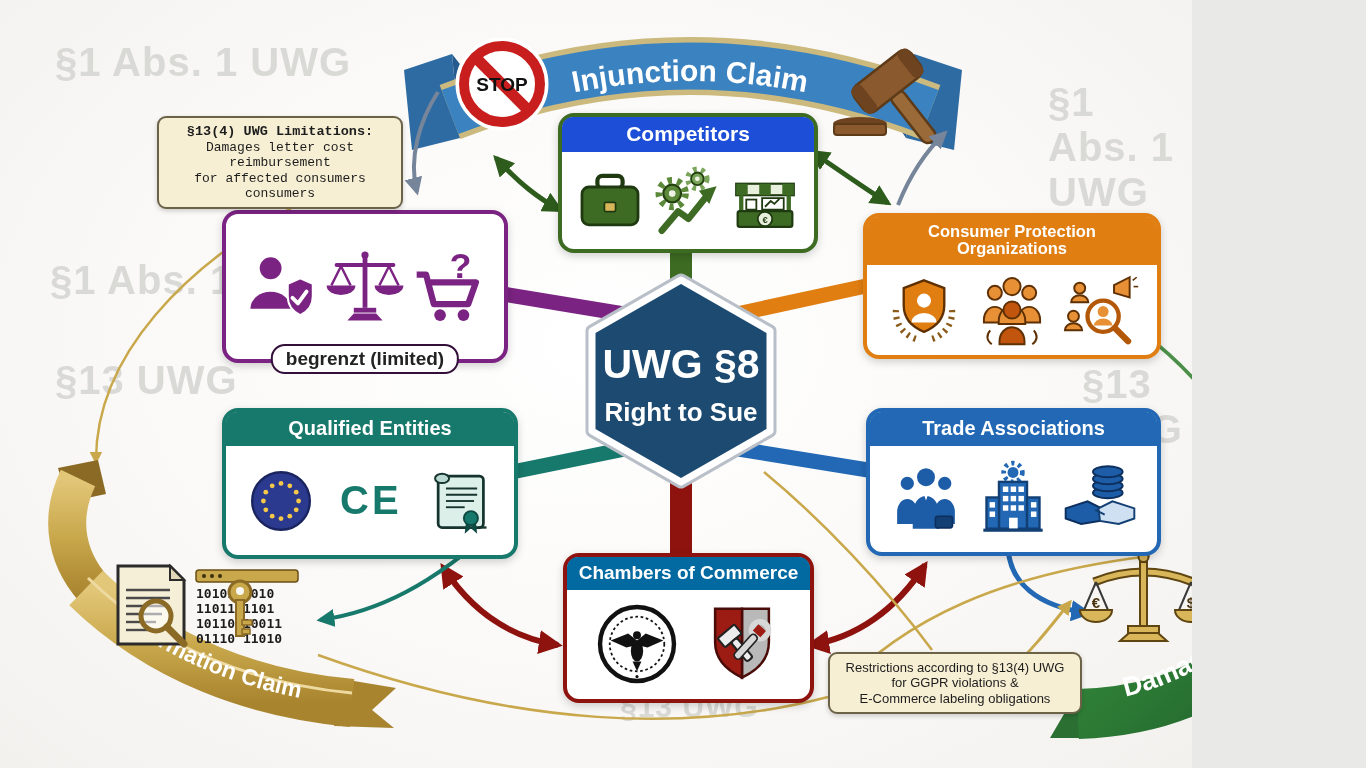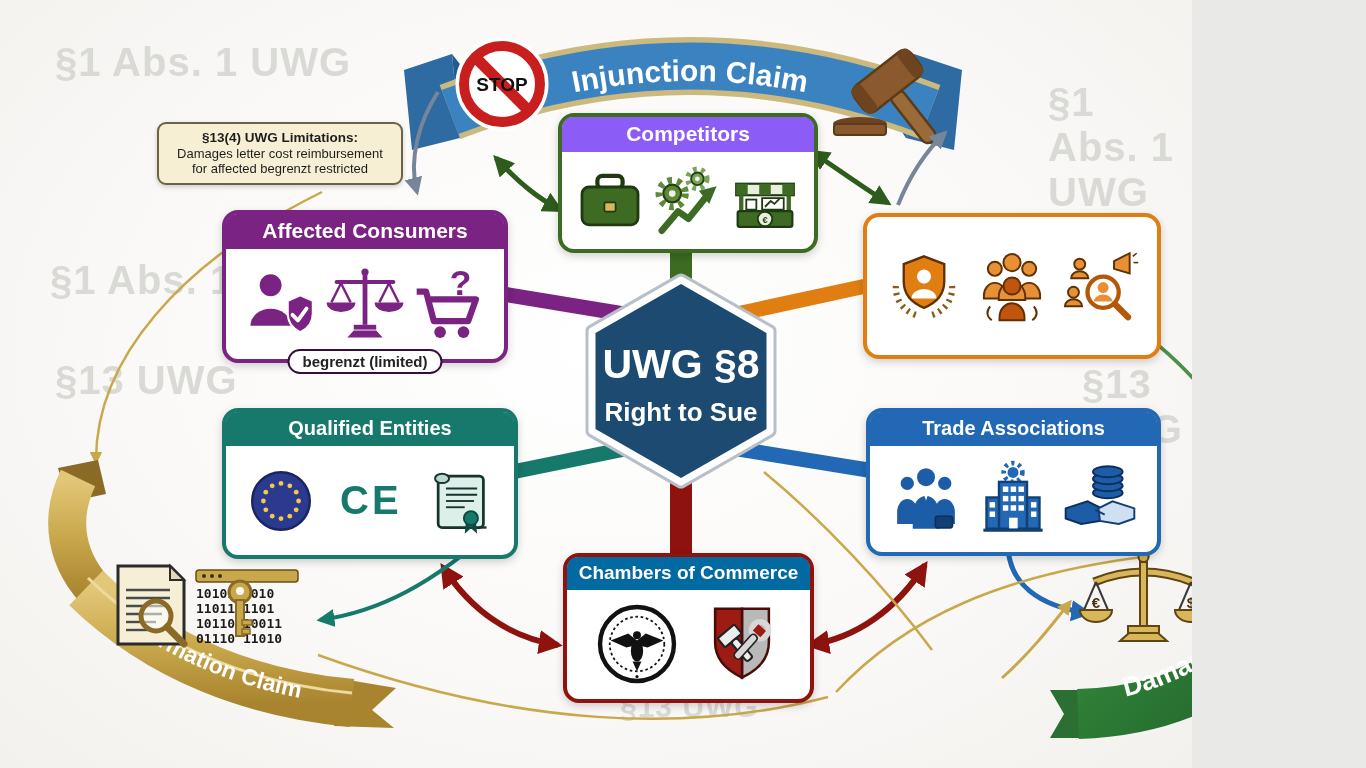--- a/index.html
+++ b/index.html
@@ -22,36 +22,36 @@
   .icon-row{flex:1;display:flex;align-items:center;justify-content:space-evenly;padding:4px 8px;}
   .note{
     position:absolute;background:#f6efd4;border:2px solid #6b6247;border-radius:9px;z-index:4;
     text-align:center;color:#1d1d1d;font-size:13px;line-height:1.18;padding:6px 8px;
     box-shadow:0 2px 5px rgba(0,0,0,.18);
   }
   .note .nb{font-weight:bold;font-size:13.5px;}
   .pill{
     position:absolute;left:50%;bottom:-15px;transform:translateX(-50%);
     background:#fff;border:2.5px solid #33103a;border-radius:14px;white-space:nowrap;
-    font-size:15px;font-weight:bold;color:#222;padding:2px 13px;z-index:5;
+    font-size:19px;font-weight:bold;color:#222;padding:2px 13px;z-index:5;
   }
   
   .b-competitors{left:558px;top:113px;width:252px;height:132px;border:4px solid #3d6b22;}
-  .b-competitors .box-head{background:#8b5cf6;font-size:21px;}
+  .b-competitors .box-head{background:#1d4ed8;font-size:21px;}
   .b-affected{left:222px;top:210px;width:278px;height:145px;border:4px solid #7b2382;}
   .b-affected .box-head{background:#7b2382;font-size:21px;}
   .b-orgs{left:863px;top:213px;width:290px;height:138px;border:4px solid #e07e12;}
   .b-orgs .box-head{background:#e07e12;font-size:16.5px;}
   .b-qualified{left:222px;top:408px;width:288px;height:143px;border:4px solid #17796b;}
   .b-qualified .box-head{background:#17796b;font-size:20px;}
   .b-trade{left:866px;top:408px;width:287px;height:140px;border:4px solid #2268b4;}
   .b-trade .box-head{background:#2268b4;font-size:20px;}
   .b-chambers{left:563px;top:553px;width:243px;height:142px;border:4px solid #8e130e;}
   .b-chambers .box-head{background:#0369a1;font-size:19px;}
-  .n-limit{left:157px;top:122px;width:226px;}
+  .n-limit{left:157px;top:116px;width:226px;font-family:Liberation Mono, monospace;}
   .n-restr{left:828px;top:652px;width:234px;}
 </style>
 </head>
 <body>
 
 <div class="stage">
 
   <div class="wm" style="left:55px;top:40px;">§1 Abs. 1 UWG</div>
   <div class="wm" style="left:1048px;top:80px;">§1 Abs. 1 UWG</div>
   <div class="wm" style="left:50px;top:258px;">§1 Abs. 1</div>
@@ -278,21 +278,20 @@
         <polyline points="50,58 58,50 63,54 70,47" fill="none" stroke="#1f3a10" stroke-width="2.5"></polyline>
         <rect x="24" y="48" width="14" height="14" fill="#fff" stroke="#1f3a10" stroke-width="2.5"></rect>
         <rect x="12" y="64" width="76" height="22" rx="3" fill="#3e6b24" stroke="#1f3a10" stroke-width="3"></rect>
         <circle cx="50" cy="75" r="10" fill="#e8efdc" stroke="#1f3a10" stroke-width="2.5"></circle>
         <text x="50" y="80" text-anchor="middle" font-family="Liberation Sans, sans-serif" font-size="13" font-weight="bold" fill="#1f3a10">€</text>
       </svg>
     </div>
   </div>
 
   <div class="box b-affected">
-    <div class="box-head">Affected Consumers</div>
     <div class="icon-row">
       <svg width="78" height="80" viewBox="0 0 100 100">
         <circle cx="38" cy="26" r="14" fill="#7b2382"></circle>
         <path d="M12,78 a26,22 0 0 1 52,0 z" fill="#7b2382"></path>
         <path d="M74,44 l16,-7 16,7 v16 c0,12 -7,20 -16,24 c-9,-4 -16,-12 -16,-24 z" transform="translate(-14,2)" fill="#7b2382" stroke="#ffffff" stroke-width="2.5"></path>
         <polyline points="66,64 73,71 84,56" fill="none" stroke="#ffffff" stroke-width="5" stroke-linecap="round" stroke-linejoin="round"></polyline>
       </svg>
       <svg width="80" height="82" viewBox="0 0 100 100">
         <circle cx="50" cy="10" r="4.5" fill="#7b2382"></circle>
         <rect x="47" y="12" width="6" height="64" fill="#7b2382"></rect>
@@ -310,20 +309,21 @@
         <polyline points="6,34 18,34 28,72 72,72 82,44 24,44" fill="none" stroke="#7b2382" stroke-width="8" stroke-linejoin="round"></polyline>
         <circle cx="36" cy="86" r="7.5" fill="#7b2382"></circle>
           <circle cx="66" cy="86" r="7.5" fill="#7b2382"></circle>
         <text x="62" y="38" text-anchor="middle" font-family="Liberation Sans, sans-serif" font-size="46" font-weight="bold" fill="#7b2382">?</text>
       </svg>
     </div>
     <div class="pill">begrenzt (limited)</div>
   </div>
 
   <div class="box b-orgs">
+    <div class="box-head">Consumer Protection Organizations</div>
     <div class="icon-row">
       <svg width="78" height="78" viewBox="0 0 100 100">
         <path d="M14,50 a36,36 0 0 0 30,38" fill="none" stroke="#8a5a1a" stroke-width="8" stroke-dasharray="3 6"></path>
         <path d="M86,50 a36,36 0 0 1 -30,38" fill="none" stroke="#8a5a1a" stroke-width="8" stroke-dasharray="3 6"></path>
         <path d="M50,12 l26,10 v22 c0,17 -11,28 -26,34 c-15,-6 -26,-17 -26,-34 v-22 z" fill="#e07e12" stroke="#5e3003" stroke-width="3"></path>
         <circle cx="50" cy="38" r="9" fill="#ffffff"></circle>
         <path d="M34,66 a16,12 0 0 1 32,0 z" fill="#ffffff"></path>
       </svg>
       <svg width="78" height="78" viewBox="0 0 100 100">
         <g fill="#e89035" stroke="#5e3003" stroke-width="2.5">
@@ -476,16 +476,21 @@
           <rect x="56" y="26" width="12" height="10" fill="#9c1b12"></rect>
           <rect x="58" y="38" width="9" height="36" rx="4" fill="#d7d7d7" stroke="#222" stroke-width="2"></rect>
         </g>
       </svg>
     </div>
   </div>
 
   <div class="note n-limit">
     <div class="nb">§13(4) UWG Limitations:</div>
     <div>Damages letter cost reimbursement</div>
-    <div>for affected begrenzt restricted</div>
+    <div>for affected consumers consumers</div>
+  </div>
+  <div class="note n-restr">
+    <div>Restrictions according to §13(4) UWG</div>
+    <div>for GGPR violations &amp;</div>
+    <div>E-Commerce labeling obligations</div>
   </div>
 
 </div>
 
 </body></html>

